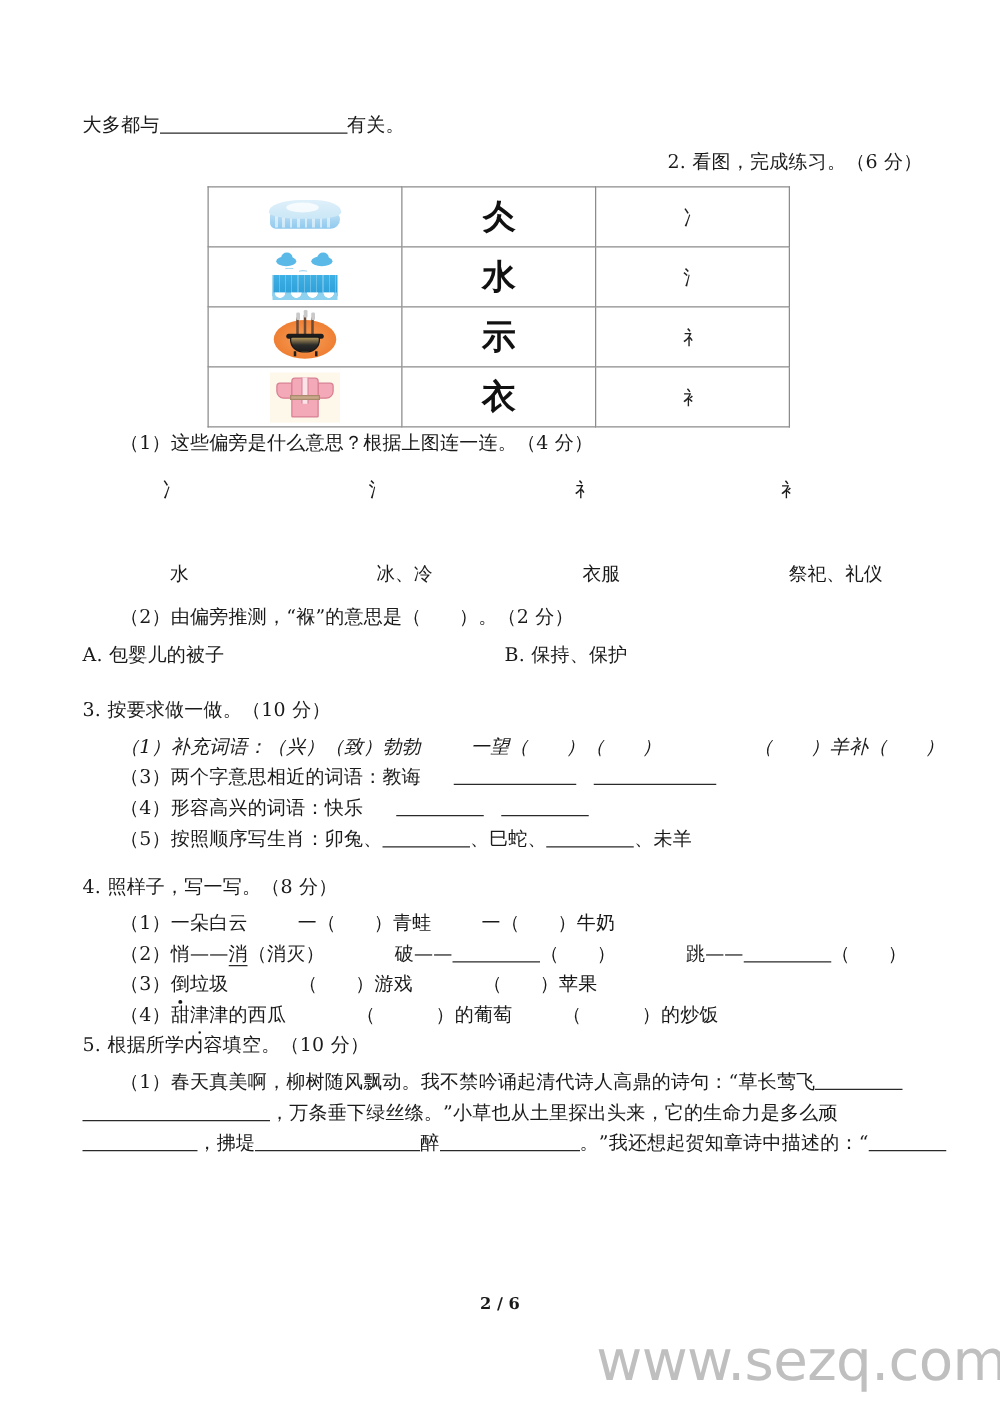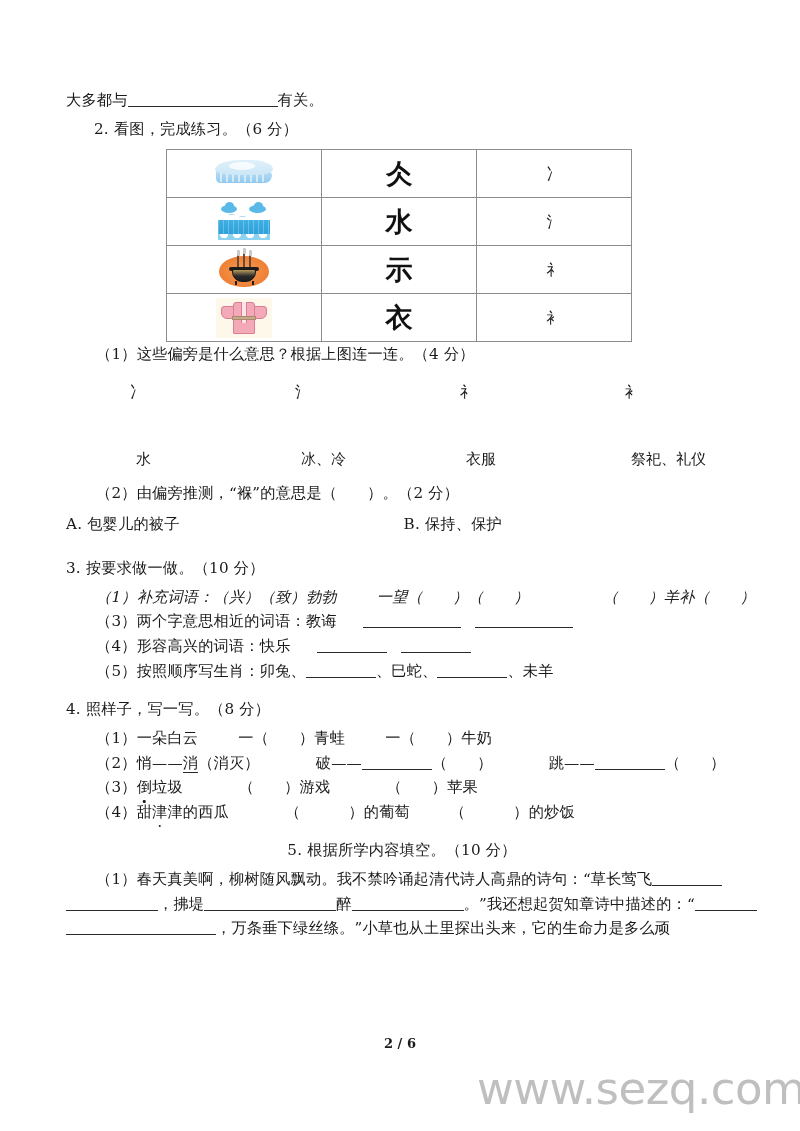--- a/index.html
+++ b/index.html
@@ -22,21 +22,21 @@
     width: 800px;
     height: 1131px;
     padding: 88px 62px 0 66px;
   }
   .line {
     font-size: 15.2px;
     line-height: 1.62;
     letter-spacing: 0.2px;
     white-space: nowrap;
   }
-  .indent { padding-left: 28px; }
+  .indent { padding-left: 28px; text-align: right; }
   .indent2 { padding-left: 30px; }
 
   .blank {
     display: inline-block;
     border-bottom: 1px solid #2a2a2a;
     vertical-align: -2px;
   }
   .b-xl { width: 150px; }
   .b-md { width: 92px; }
   .b-sm { width: 70px; }
@@ -423,30 +423,30 @@
   </div>
 
   <div class="line indent2">
     <span>（3）</span><span class="emph">倒</span><span>垃圾</span><span class="sp-4"></span><span>（</span><span class="paren-gap"></span><span>）游戏</span><span class="sp-4"></span><span>（</span><span class="paren-gap"></span><span>）苹果</span>
   </div>
 
   <div class="line indent2">
     <span>（4）</span><span class="emph">甜津津</span><span>的西瓜</span><span class="sp-4"></span><span>（</span><span class="paren-gap-lg"></span><span>）的葡萄</span><span class="sp-3"></span><span>（</span><span class="paren-gap-lg"></span><span>）的炒饭</span>
   </div>
 
-  <div class="line" style="margin-top:14px;text-align:center;">5. 根据所学内容填空。（10 分）</div>
+  <div class="line" style="margin-top:0;">5. 根据所学内容填空。（10 分）</div>
 
   <div class="line indent2" style="margin-top:4px;">
     <span>（1）春天真美啊，柳树随风飘动。我不禁吟诵起清代诗人高鼎的诗句：“草长莺飞</span><span class="blank b-sm"></span>
   </div>
 
   <div class="line">
+    <span class="blank b-xl"></span><span>，万条垂下绿丝绦。”小草也从土里探出头来，它的生命力是多么顽</span>
+  </div>
+
+  <div class="line">
     <span class="blank b-md"></span><span>，拂堤</span><span class="blank b-130"></span><span>醉</span><span class="blank b-110"></span><span>。”我还想起贺知章诗中描述的：“</span><span class="blank b-xs"></span>
-  </div>
-
-  <div class="line">
-    <span class="blank b-xl"></span><span>，万条垂下绿丝绦。”小草也从土里探出头来，它的生命力是多么顽</span>
   </div>
 
 </div>
 
 <div class="page-num">2 / 6</div>
 <div class="watermark">www.sezq.com</div>
 
 </body></html>

